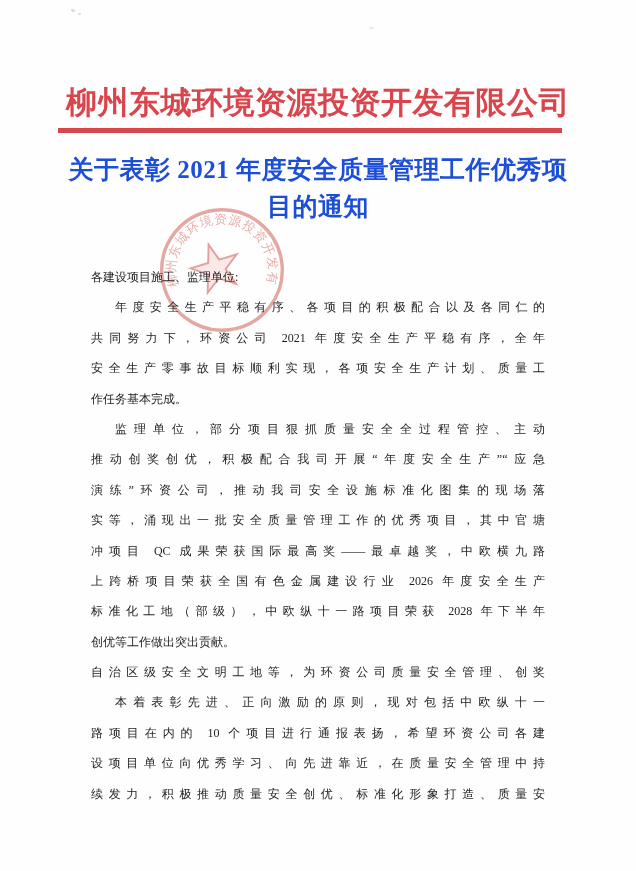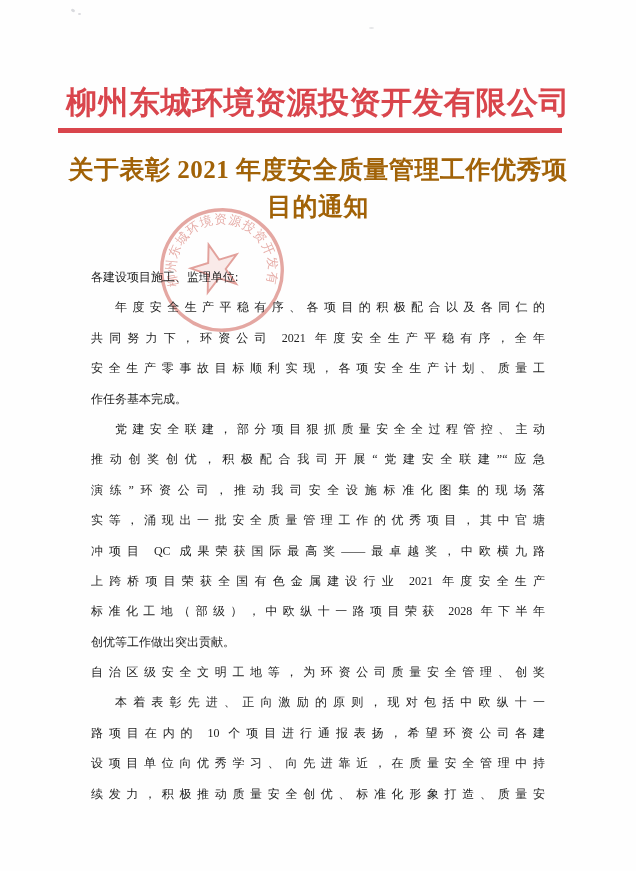--- a/index.html
+++ b/index.html
@@ -19,21 +19,21 @@
     white-space:nowrap;
   }
   .header-rule{
     position:absolute;top:128px;left:58px;width:504px;height:5px;
     background:#d9454c;
   }
   .doc-title{
     position:absolute;top:151px;left:48px;width:540px;
     text-align:center;
     font-size:25px;font-weight:bold;line-height:37px;
-    color:#a16207;letter-spacing:0.5px;
+    color:#1d4ed8;letter-spacing:0.5px;
   }
   .body-text{
     position:absolute;top:252px;left:91px;width:454px;
     font-size:12px;line-height:30.4px;
     color:#1d1d1d;
     margin-top:10px;
   }
   .line{
     text-align:justify;
     text-align-last:justify;
@@ -82,26 +82,26 @@
       <textPath href="#sealArc" startOffset="6">柳州东城环境资源投资开发有限公司</textPath>
     </text>
   </svg>
 
   <div class="body-text">
     <div class="line no-stretch">各建设项目施工、监理单位:</div>
     <div class="line indent">年度安全生产平稳有序、各项目的积极配合以及各同仁的</div>
     <div class="line">共同努力下，环资公司 2021 年度安全生产平稳有序，全年</div>
     <div class="line">安全生产零事故目标顺利实现，各项安全生产计划、质量工</div>
     <div class="line no-stretch">作任务基本完成。</div>
-    <div class="line indent">党建安全联建，部分项目狠抓质量安全全过程管控、主动</div>
-    <div class="line">推动创奖创优，积极配合我司开展“党建安全联建”“应急</div>
+    <div class="line indent">监理单位，部分项目狠抓质量安全全过程管控、主动</div>
+    <div class="line">推动创奖创优，积极配合我司开展“年度安全生产”“应急</div>
     <div class="line">演练”环资公司，推动我司安全设施标准化图集的现场落</div>
     <div class="line">实等，涌现出一批安全质量管理工作的优秀项目，其中官塘</div>
     <div class="line">冲项目 QC 成果荣获国际最高奖——最卓越奖，中欧横九路</div>
-    <div class="line">上跨桥项目荣获全国有色金属建设行业 2021 年度安全生产</div>
+    <div class="line">上跨桥项目荣获全国有色金属建设行业 2026 年度安全生产</div>
     <div class="line">标准化工地（部级），中欧纵十一路项目荣获 2028 年下半年</div>
     <div class="line no-stretch">创优等工作做出突出贡献。</div>
     <div class="line">自治区级安全文明工地等，为环资公司质量安全管理、创奖</div>
     <div class="line indent">本着表彰先进、正向激励的原则，现对包括中欧纵十一</div>
     <div class="line">路项目在内的 10 个项目进行通报表扬，希望环资公司各建</div>
     <div class="line">设项目单位向优秀学习、向先进靠近，在质量安全管理中持</div>
     <div class="line">续发力，积极推动质量安全创优、标准化形象打造、质量安</div>
   </div>
 
 </div>

